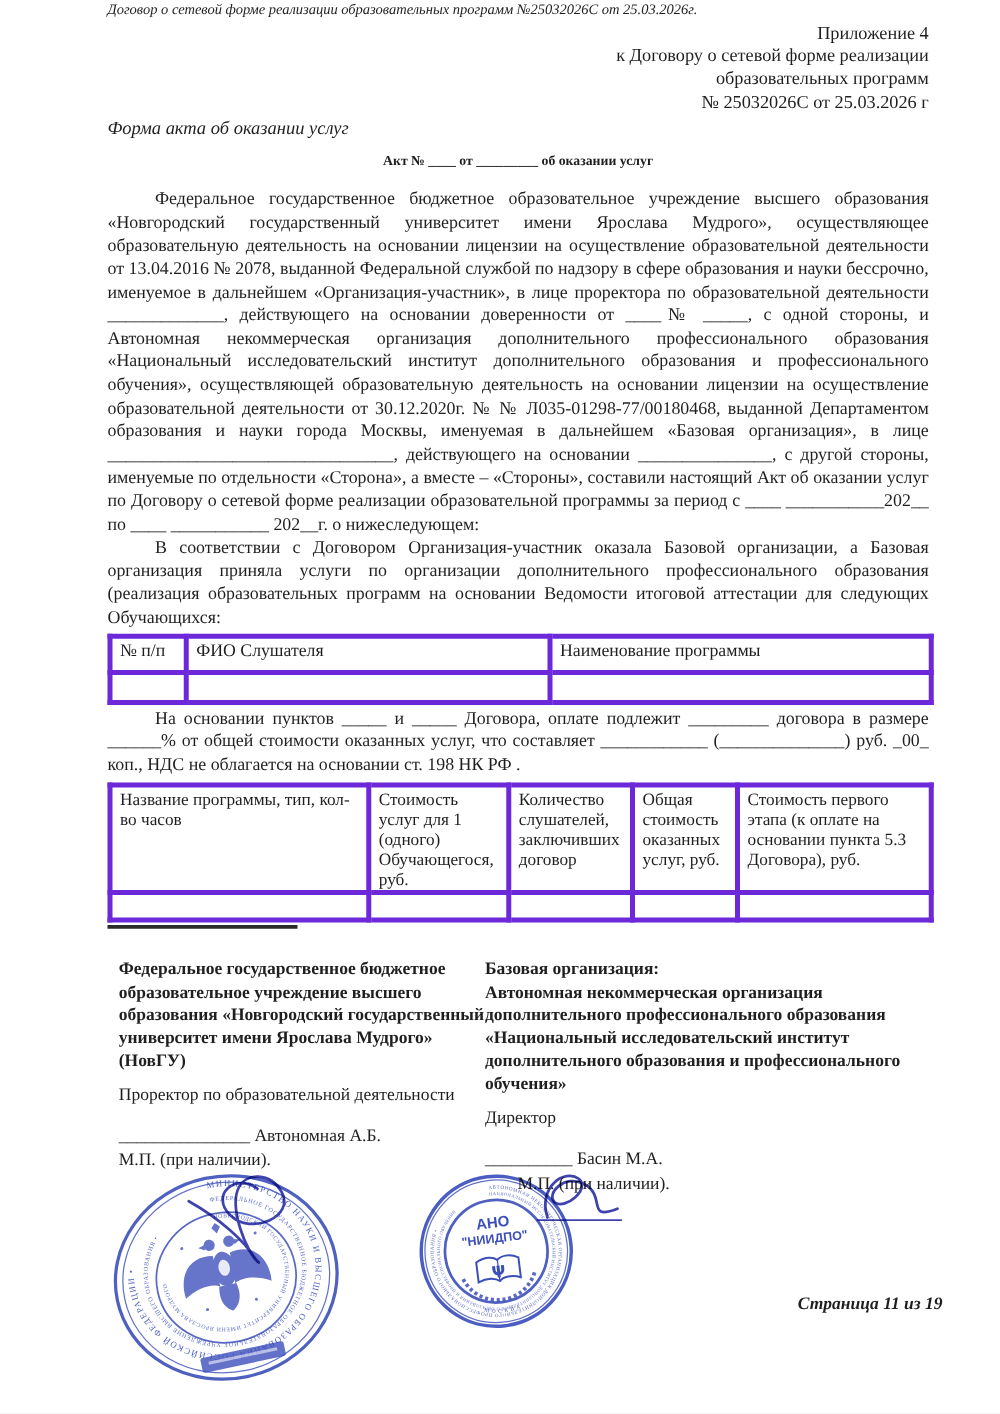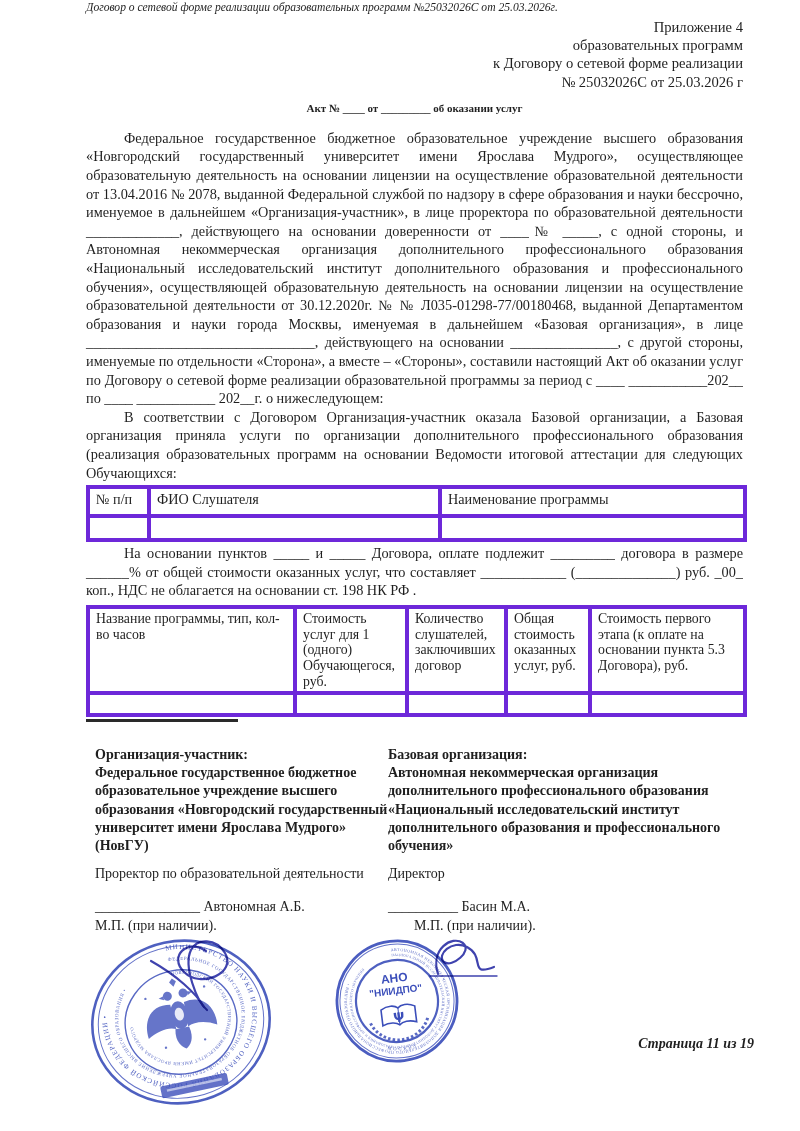--- a/index.html
+++ b/index.html
@@ -62,25 +62,26 @@
 </style>
 </head>
 <body>
 
 <div class="page">
   <div class="content">
     <div class="doc-ref">Договор о сетевой форме реализации образовательных программ №25032026С от 25.03.2026г.</div>
 
     <div class="annex">
       <div>Приложение 4</div>
+      <div>к Договору о сетевой форме реализации</div>
       <div>образовательных программ</div>
-      <div>к Договору о сетевой форме реализации</div>
       <div>№ 25032026С  от 25.03.2026 г</div>
     </div>
 
+    <div class="form-label">Форма акта об оказании услуг</div>
 
     <div class="act-title">Акт № ____  от _________ об оказании услуг</div>
 
     <p class="body p1">Федеральное государственное бюджетное образовательное учреждение высшего образования «Новгородский государственный университет имени Ярослава Мудрого», осуществляющее образовательную деятельность на основании лицензии на осуществление образовательной деятельности от 13.04.2016 № 2078,  выданной Федеральной службой по надзору в сфере образования и науки бессрочно, именуемое в дальнейшем «Организация-участник», в лице проректора по образовательной деятельности _____________, действующего на основании доверенности от ____№ _____, с одной стороны,    и Автономная некоммерческая организация дополнительного профессионального образования «Национальный исследовательский институт дополнительного образования и профессионального обучения», осуществляющей образовательную деятельность на основании лицензии на осуществление образовательной деятельности от 30.12.2020г. № № Л035-01298-77/00180468, выданной Департаментом образования и науки города Москвы, именуемая в дальнейшем «Базовая организация», в лице ________________________________, действующего на основании _______________, с другой стороны, именуемые по отдельности «Сторона», а вместе – «Стороны», составили настоящий Акт об оказании услуг по Договору о сетевой форме реализации образовательной программы за период с ____  ___________202__ по ____ ___________ 202__г. о нижеследующем:</p>
     <p class="body p2">В соответствии с Договором Организация-участник оказала Базовой организации, а Базовая организация приняла услуги по организации дополнительного профессионального образования (реализация образовательных программ на основании Ведомости итоговой аттестации для следующих Обучающихся:</p>
 
     <table class="doc t1">
       <colgroup>
           <col style="width:61px">
           <col style="width:291px">
@@ -125,21 +126,20 @@
         <td class="empty"></td>
         <td class="empty"></td>
       </tr>
     </tbody>
       </table>
 
     <div class="thick-underline"></div>
 
     <div class="sig-section">
       <div class="sig-col left">
-        <div class="sig-role">Организация-участник:</div>
         <div class="sig-org">Федеральное государственное бюджетное образовательное учреждение высшего образования «Новгородский государственный университет имени Ярослава Мудрого» (НовГУ)</div>
         <div class="sig-pos">Проректор по образовательной деятельности</div>
         <div class="sig-row">
           <span>_______________</span>
           <span>Автономная А.Б.</span>
         </div>
         <div class="sig-mp">М.П. (при наличии).</div>
       </div>
       <div class="sig-col right">
         <div class="sig-role">Базовая организация:</div>

